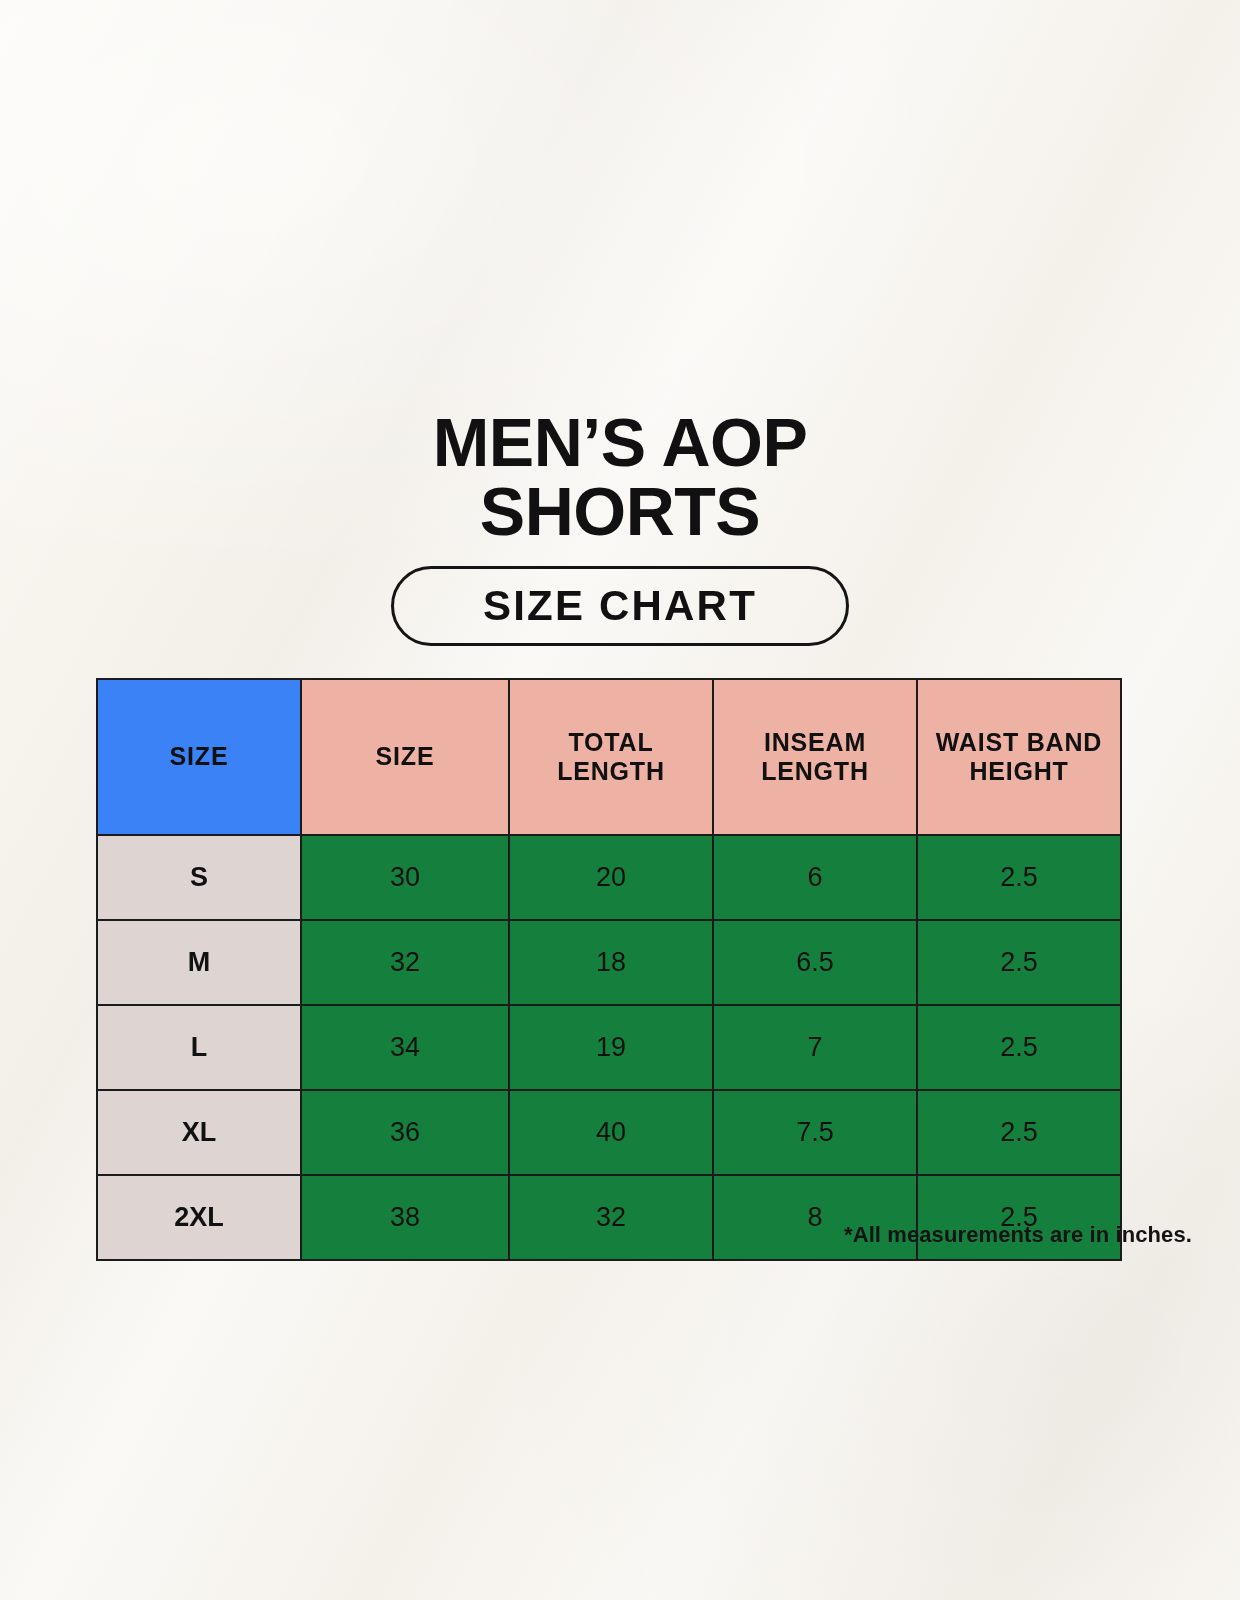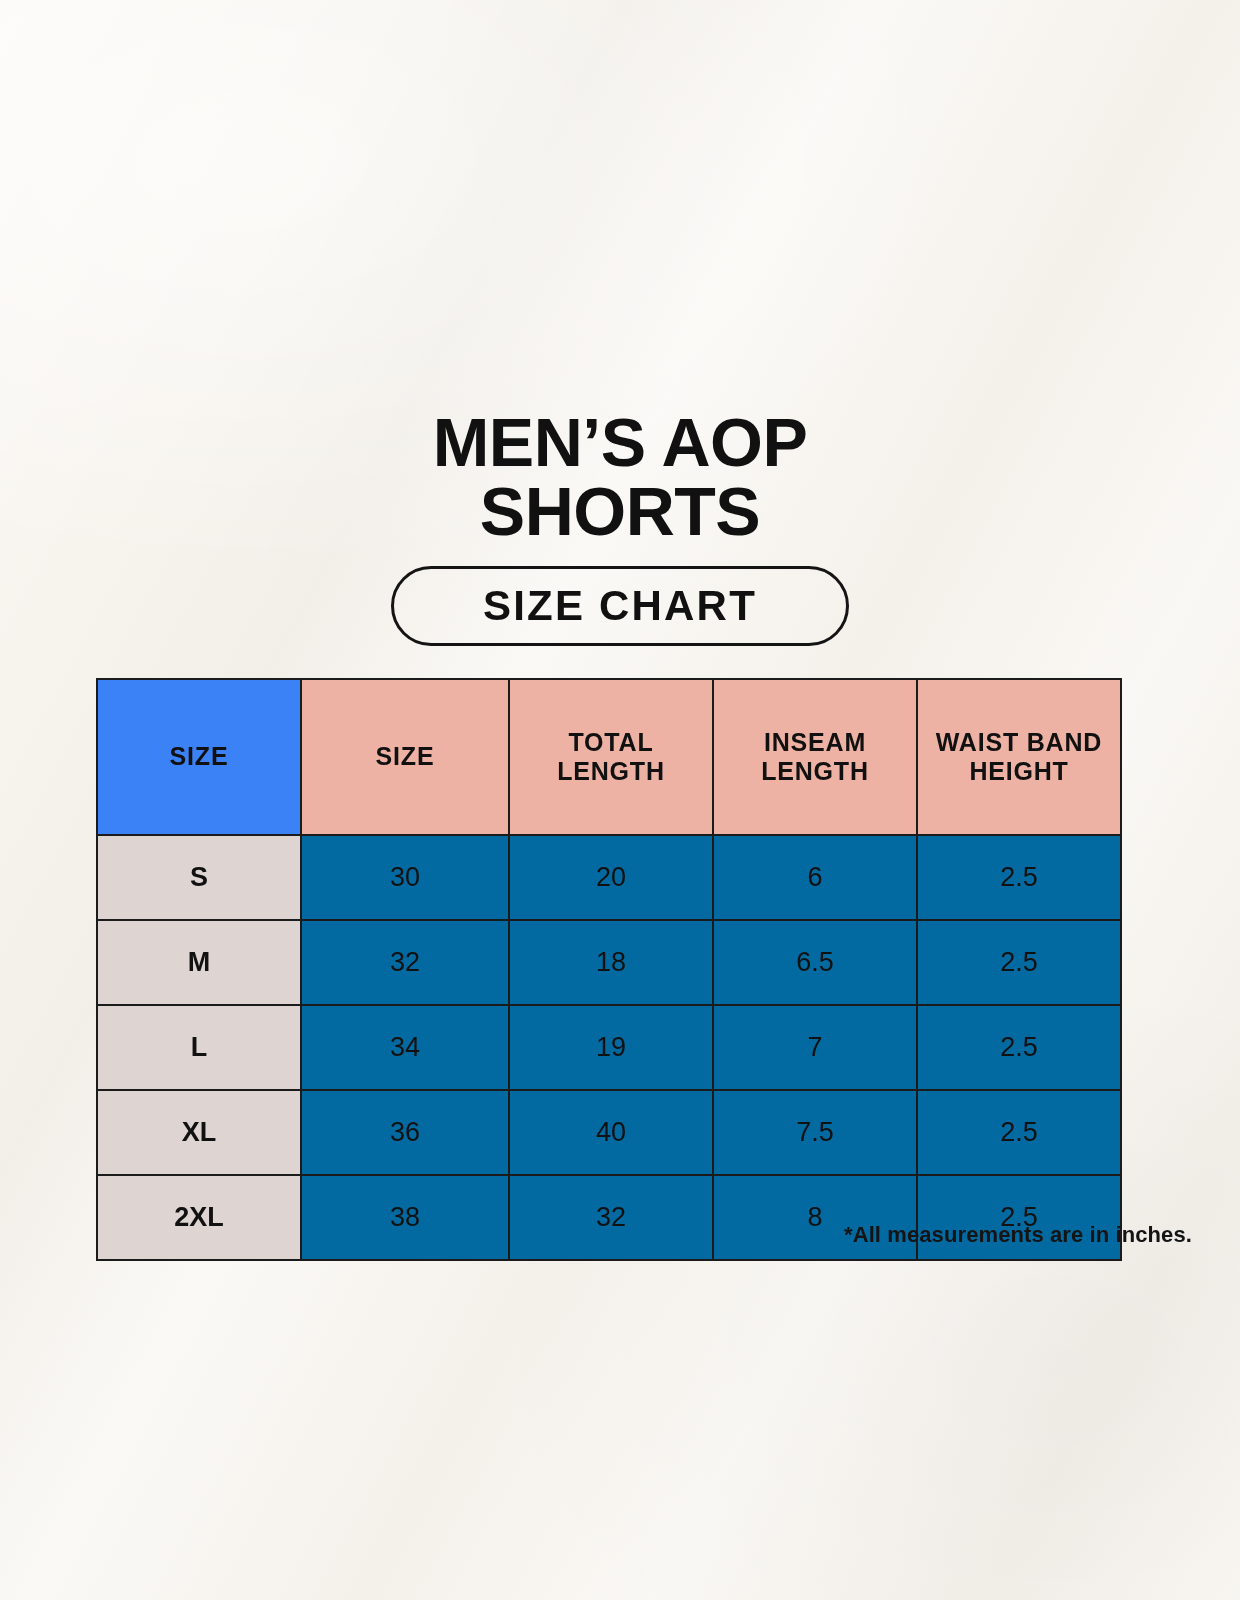--- a/index.html
+++ b/index.html
@@ -100,21 +100,21 @@
   th.head-size {
     background: #3b82f6;
   }
   th.head-pink {
     background: #eeb2a4;
   }
   tbody td {
     height: 81px;
     font-size: 27px;
     font-weight: 400;
-    background: #0369a1;
+    background: #15803d;
   }
   tbody td.size-cell {
     background: #ded4d2;
     font-weight: 700;
     font-size: 27px;
   }
   .footnote {
     position: absolute;
     top: 1222px;
     left: 0;

